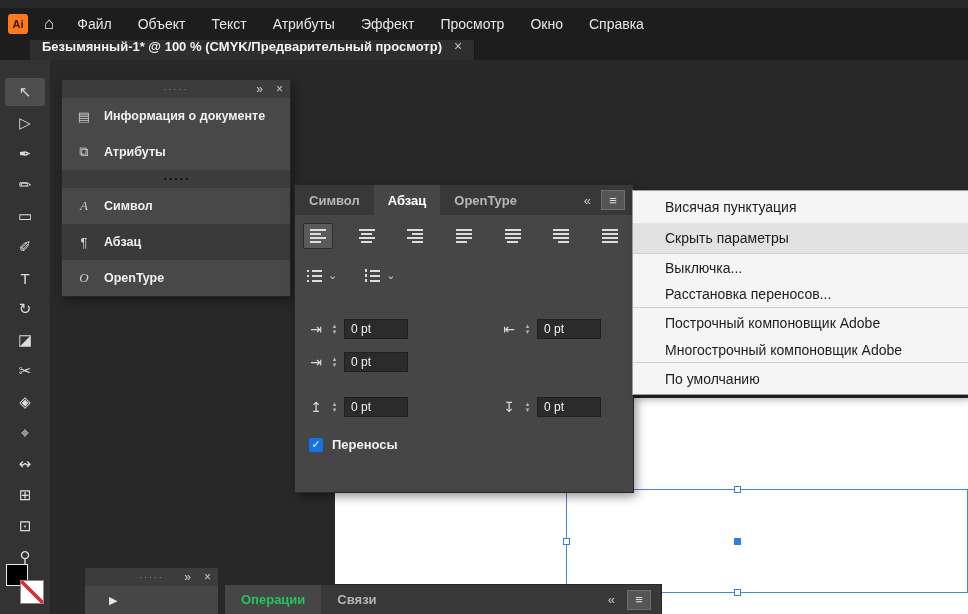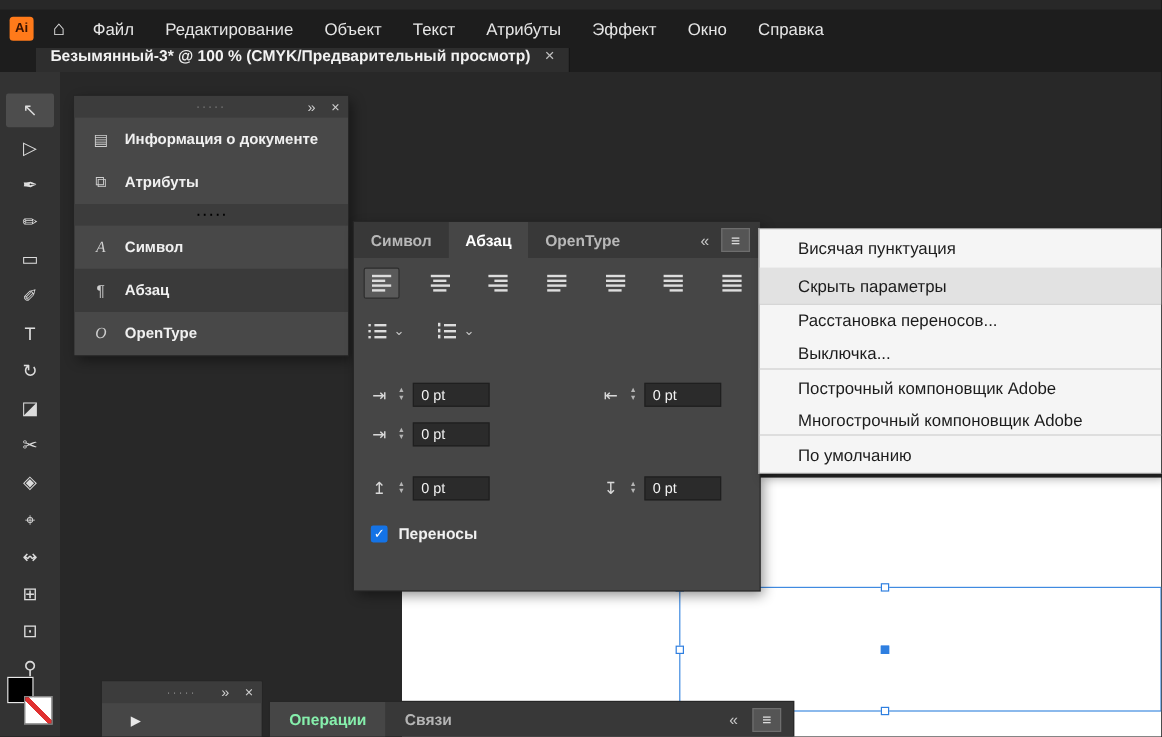--- a/index.html
+++ b/index.html
@@ -160,21 +160,21 @@
     background:#464646; z-index:22; box-shadow:0 0 0 1px #262626; }
   .mini-body { height:29px; display:flex; align-items:center; padding-left:24px;
     color:#e8e8e8; font-size:11px; }
 
   
   .bottom-panel { position:absolute; left:225px; top:585px; width:436px; height:29px;
     background:#383838; z-index:23; display:flex; align-items:stretch;
     box-shadow:0 0 0 1px #262626; }
   .bp-tab { display:flex; align-items:center; padding:0 16px; color:#b5b5b5;
     font-size:13px; font-weight:bold; }
-  .bp-tab.active { background:#464646; color:#86efac; }
+  .bp-tab.active { background:#464646; color:#22c55e; }
   .bp-icons { position:absolute; right:10px; top:0; height:29px; display:flex;
     gap:12px; align-items:center; }
 </style>
 </head>
 <body>
 
 <div class="app">
 
   <div class="canvas">
     <div class="artboard">
@@ -187,32 +187,32 @@
       <div class="handle" style="left:167px;top:-4px;"></div>
       <div class="handle" style="left:167px;bottom:-4px;"></div>
       <div class="handle center" style="left:167px;top:48px;"></div>
     </div>
   </div>
 
   <div class="menubar">
     <div class="logo">Ai</div>
     <div class="home-ic">⌂</div>
     <div class="menu-item">Файл</div>
-    <div class="menu-item">Редактирование</div>
     <div class="menu-item">Объект</div>
     <div class="menu-item">Текст</div>
     <div class="menu-item">Атрибуты</div>
     <div class="menu-item">Эффект</div>
+    <div class="menu-item">Просмотр</div>
     <div class="menu-item">Окно</div>
     <div class="menu-item">Справка</div>
   </div>
 
   <div class="tabbar">
     <div class="doc-tab">
-      <span class="title">Безымянный-3* @ 100 % (CMYK/Предварительный просмотр)</span>
+      <span class="title">Безымянный-1* @ 100 % (CMYK/Предварительный просмотр)</span>
       <span class="x">×</span>
     </div>
   </div>
 
   <div class="toolbar">
     <div class="tb-dots">·····</div>
     <div class="tool active t0">↖</div>
     <div class="tool t1">▷</div>
     <div class="tool t2">✒</div>
     <div class="tool t3">✏</div>
@@ -358,22 +358,22 @@
       <span class="chk">✓</span>
       <span class="chk-label">Переносы</span>
     </div>
 
   </div>
 
   <div class="flyout">
     <div class="fly-item fi1">Висячая пунктуация</div>
     <div class="fly-item hl fi0">Скрыть параметры</div>
     <div class="fly-sep"></div>
+    <div class="fly-item fi2">Выключка...</div>
     <div class="fly-item fi3">Расстановка переносов...</div>
-    <div class="fly-item fi2">Выключка...</div>
     <div class="fly-sep"></div>
     <div class="fly-item fi4">Построчный компоновщик Adobe</div>
     <div class="fly-item fi5">Многострочный компоновщик Adobe</div>
     <div class="fly-sep"></div>
     <div class="fly-item fi6">По умолчанию</div>
   </div>
 
   <div class="mini-panel">
     <div class="p-header">
       <span class="dots">·····</span>

